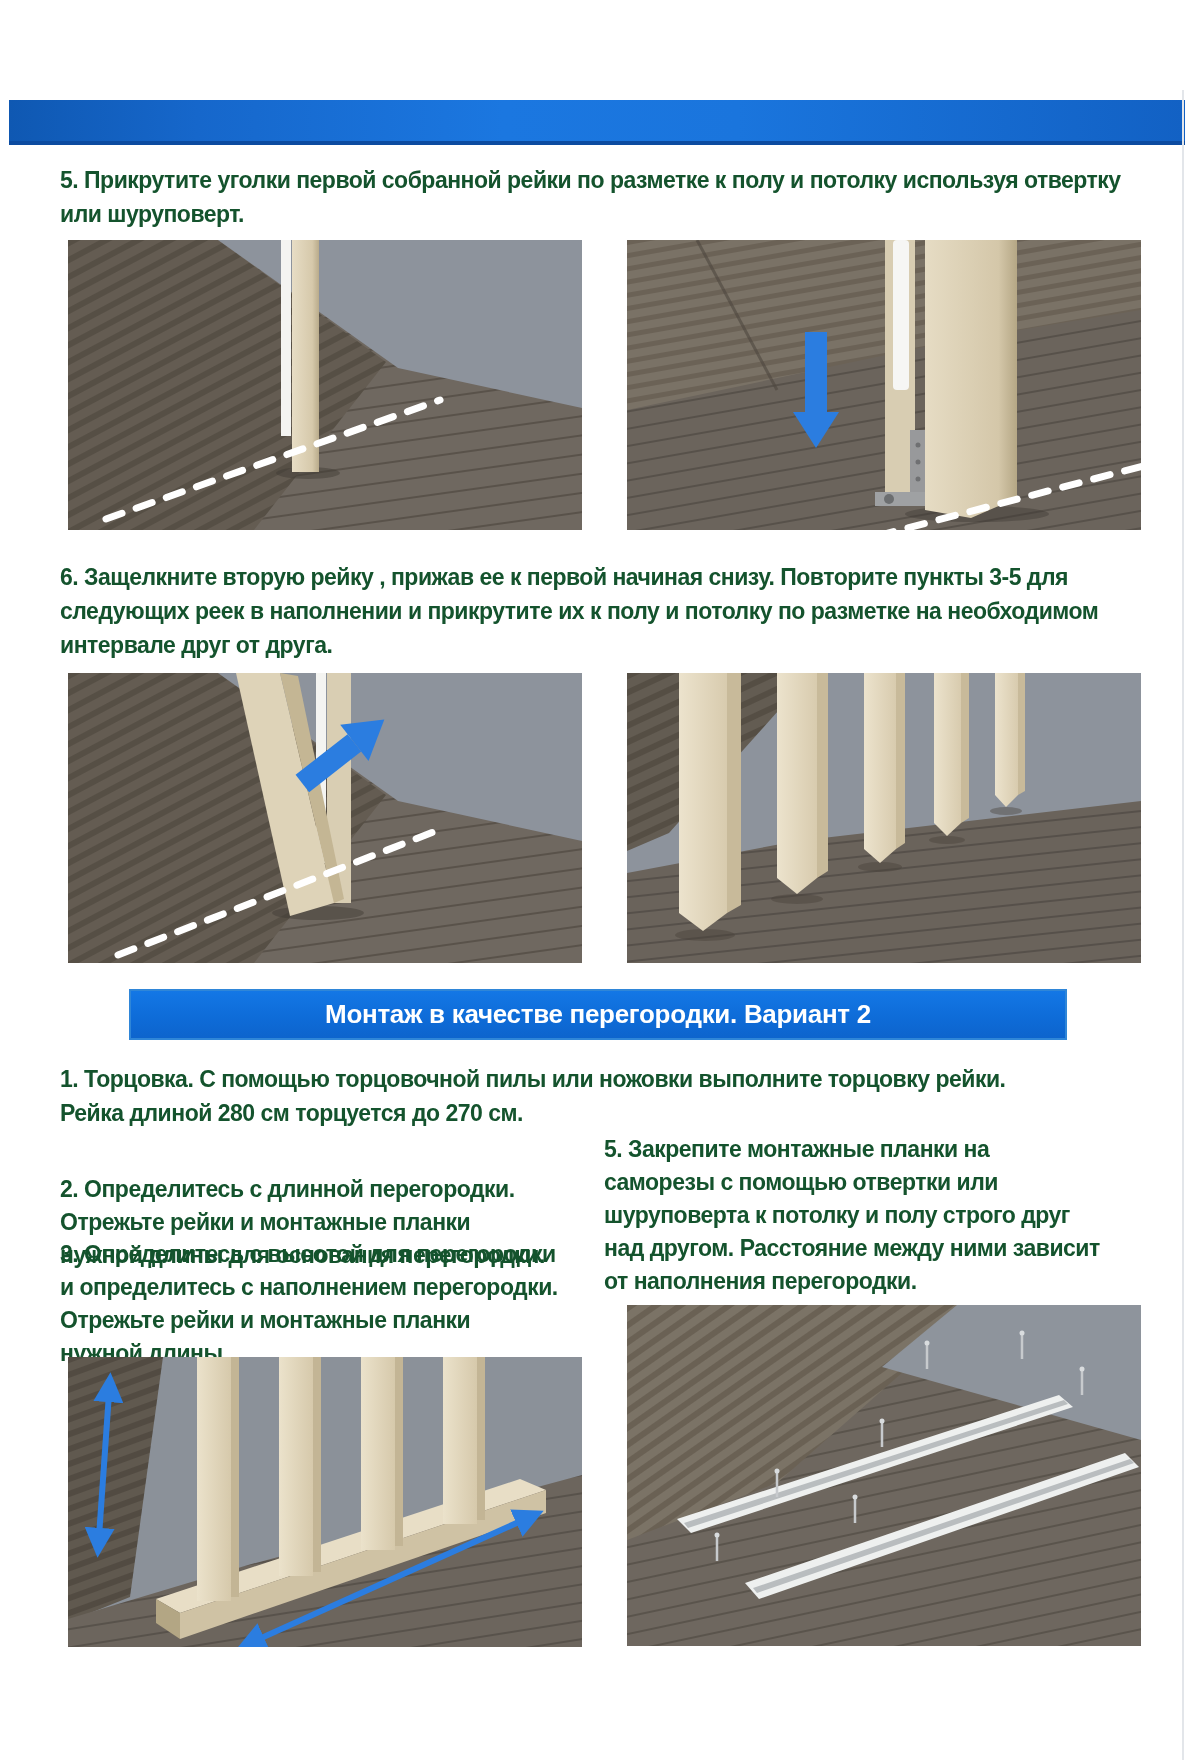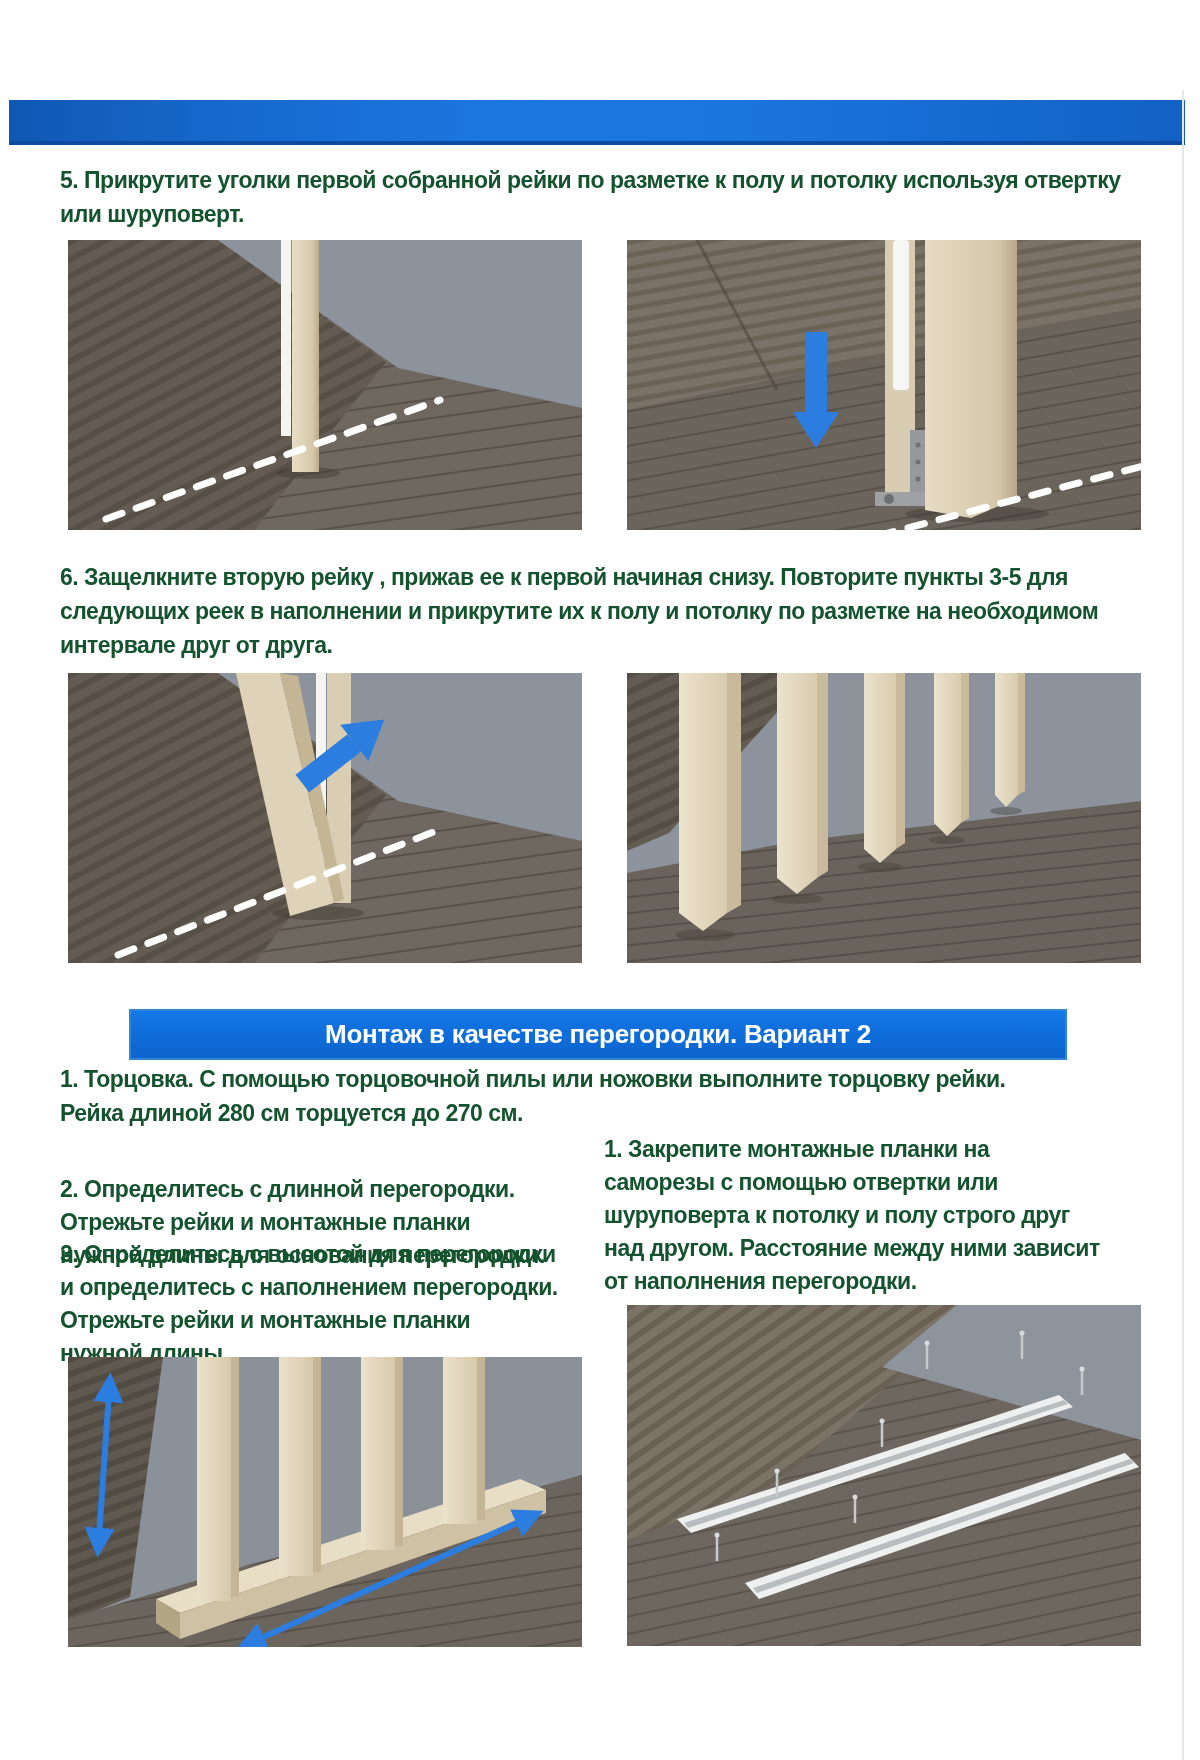--- a/index.html
+++ b/index.html
@@ -13,21 +13,21 @@
   
   .page-edge{left:1182px;top:90px;width:2px;height:1670px;background:#e3e6ea;}
   
   .step{font-weight:700;font-size:23px;line-height:34px;letter-spacing:-0.5px;
         white-space:pre-line;color:#14532d;}
   .cols{line-height:33px;}
   
   .banner{left:129px;top:989px;width:938px;height:51px;
     background:linear-gradient(180deg,#1478e6 0%,#0e6cd8 55%,#0d63cc 100%);
     box-shadow:inset 0 0 0 2px #2f86d8;
-    display:flex;align-items:center;justify-content:center;margin-top:20px;}
+    display:flex;align-items:center;justify-content:center;}
   .banner span{color:#ffffff;font-weight:700;font-size:26px;letter-spacing:-0.3px;}
   
   .photo{overflow:hidden;background:#6e675f;}
   .photo svg{display:block;}
 </style>
 </head>
 <body>
 
 <div class="abs top-bar"></div>
 <div class="abs page-edge"></div>
@@ -178,21 +178,21 @@
 <div class="abs step" style="left:60px;top:1062px;width:1095px;">1. Торцовка. С помощью торцовочной пилы или ножовки выполните торцовку рейки.
 Рейка длиной 280 см торцуется до 270 см.</div>
 
 <div class="abs step cols" style="left:60px;top:1133px;width:540px;margin-top:40px;">2. Определитесь с длинной перегородки.
 Отрежьте рейки и монтажные планки
 нужной длины для основания перегородки.</div>
 <div class="abs step cols" style="left:60px;top:1238px;width:540px;">3. Определитесь с высотой для перегородки
 и определитесь с наполнением перегородки.
 Отрежьте рейки и монтажные планки
 нужной длины.</div>
-<div class="abs step cols" style="left:604px;top:1133px;width:555px;">1. Закрепите монтажные планки на
+<div class="abs step cols" style="left:604px;top:1133px;width:555px;">5. Закрепите монтажные планки на
 саморезы с помощью отвертки или
 шуруповерта к потолку и полу строго друг
 над другом. Расстояние между ними зависит
 от наполнения перегородки.</div>
 
 <div class="abs photo" style="left:68px;top:1357px;width:514px;height:290px;">
   <svg width="514" height="290" viewBox="0 0 514 290">
     <defs>
       <pattern id="f5floor" width="514" height="18" patternUnits="userSpaceOnUse" patternTransform="rotate(-9)">
         <rect width="514" height="18" fill="#6c655d"></rect>

